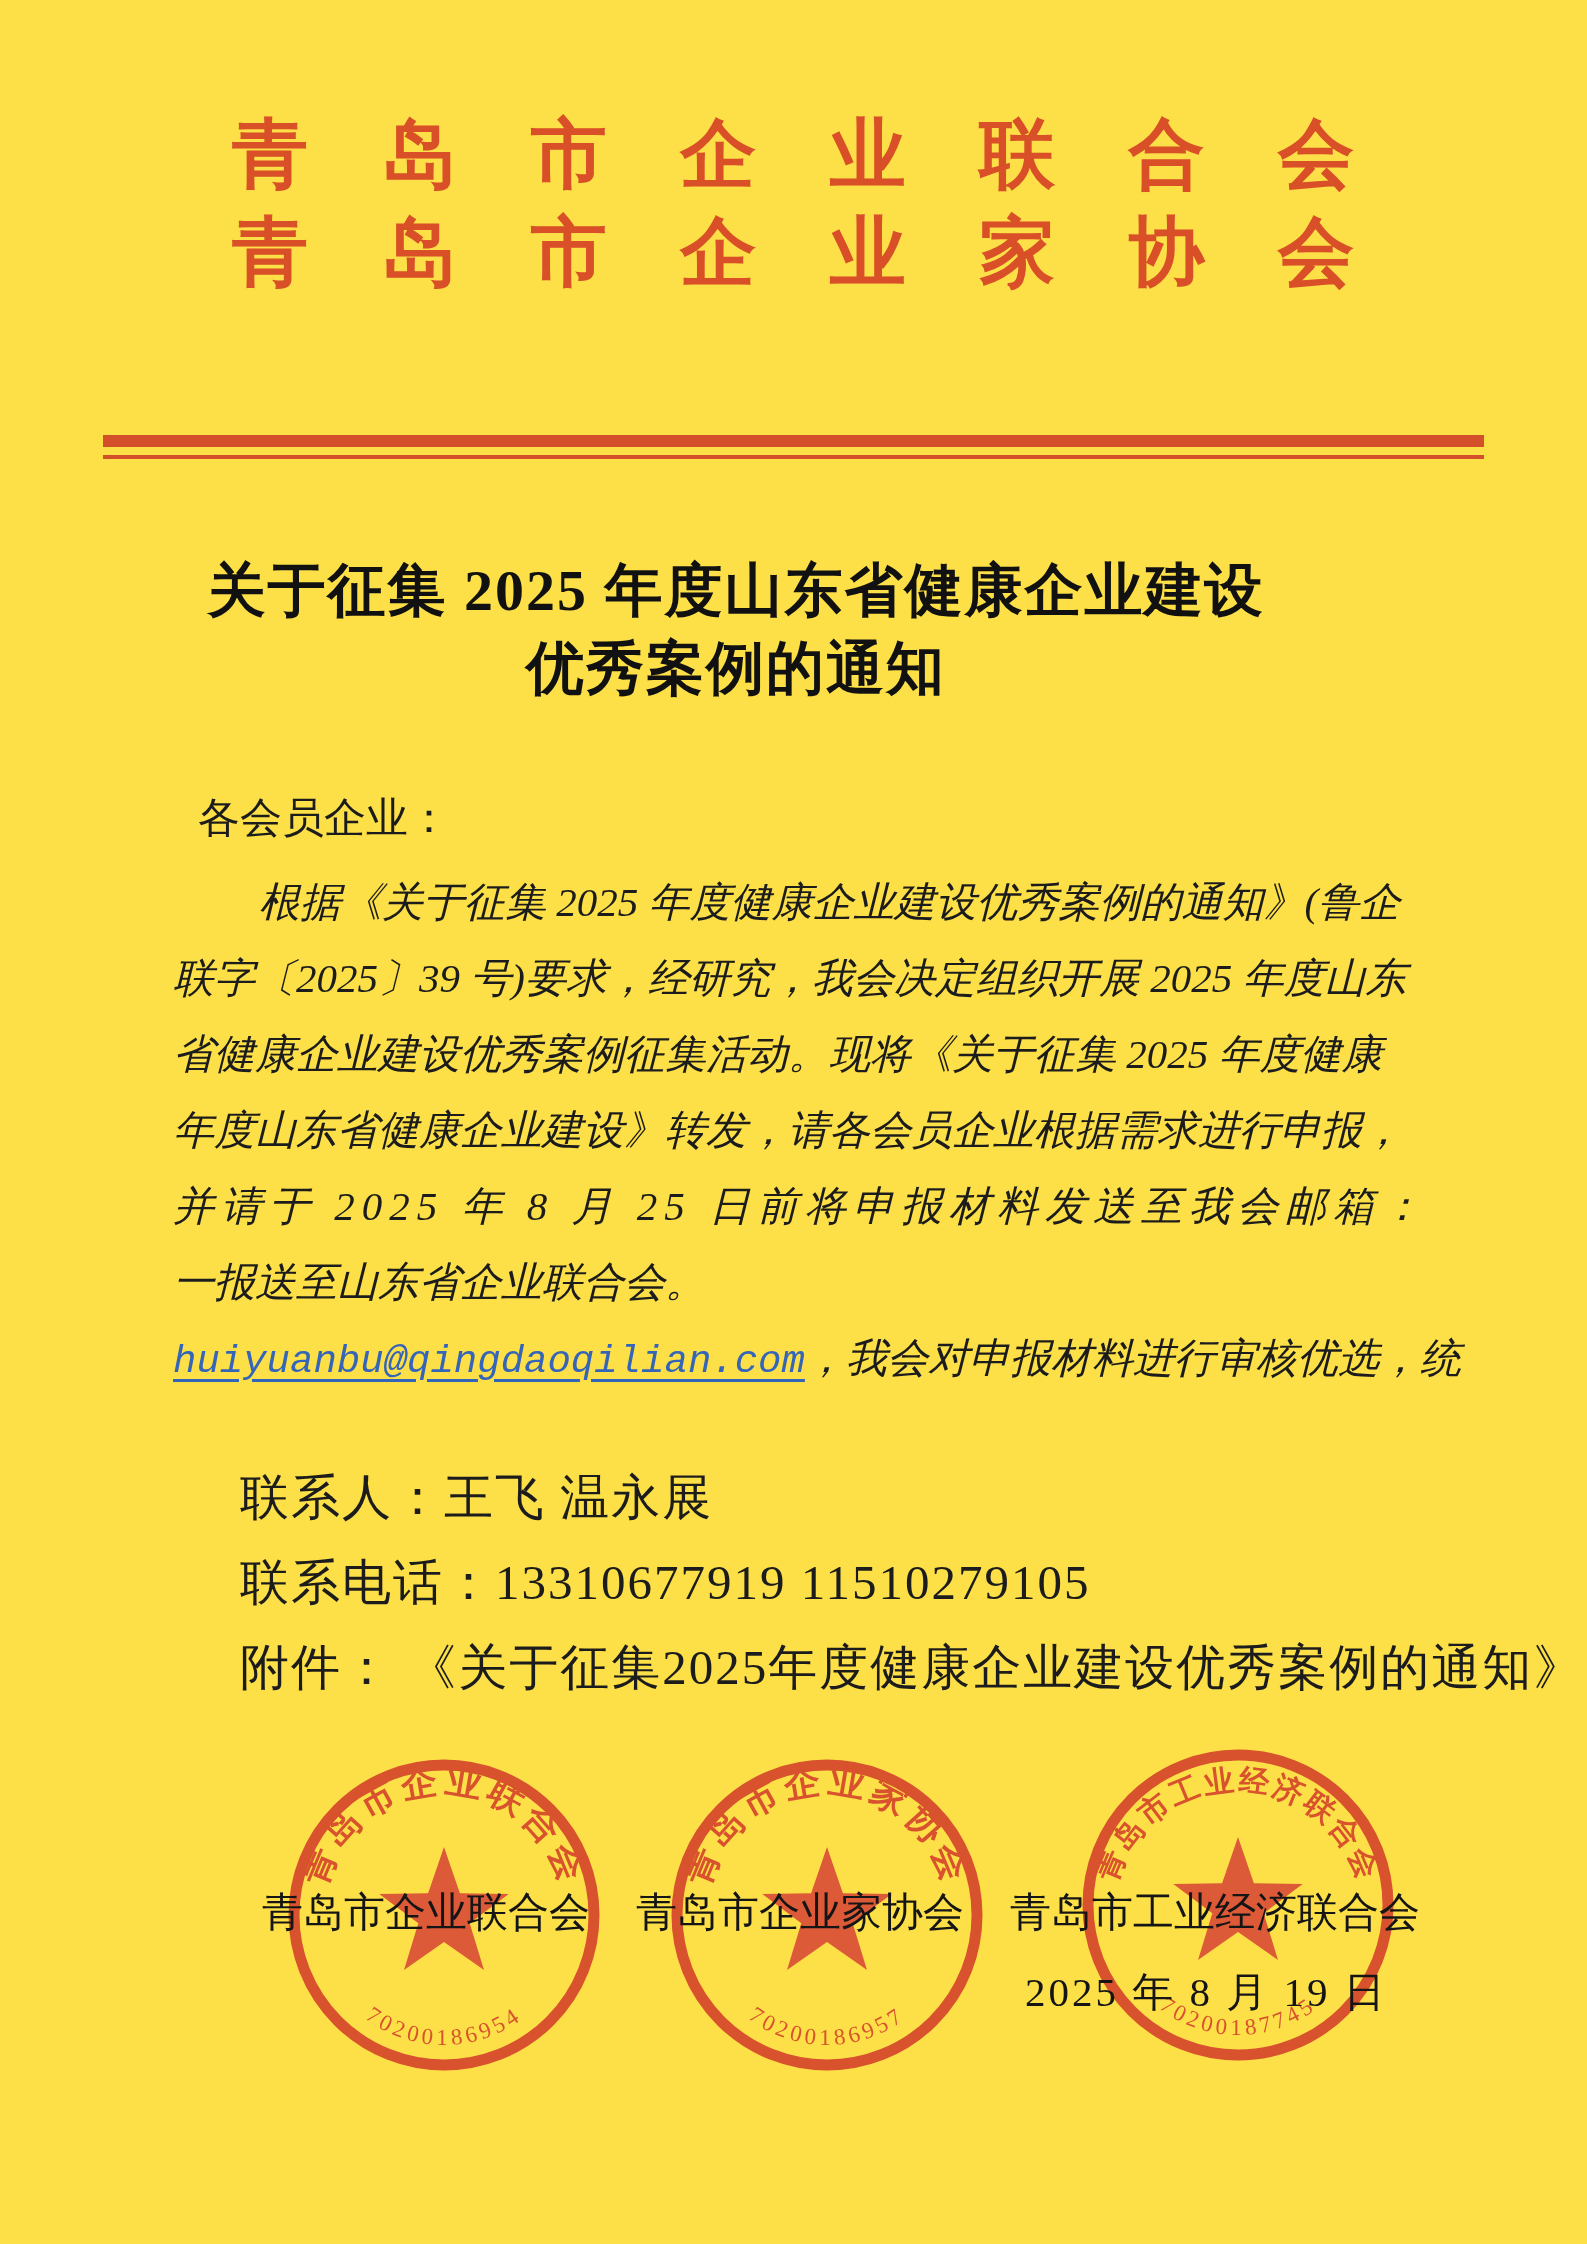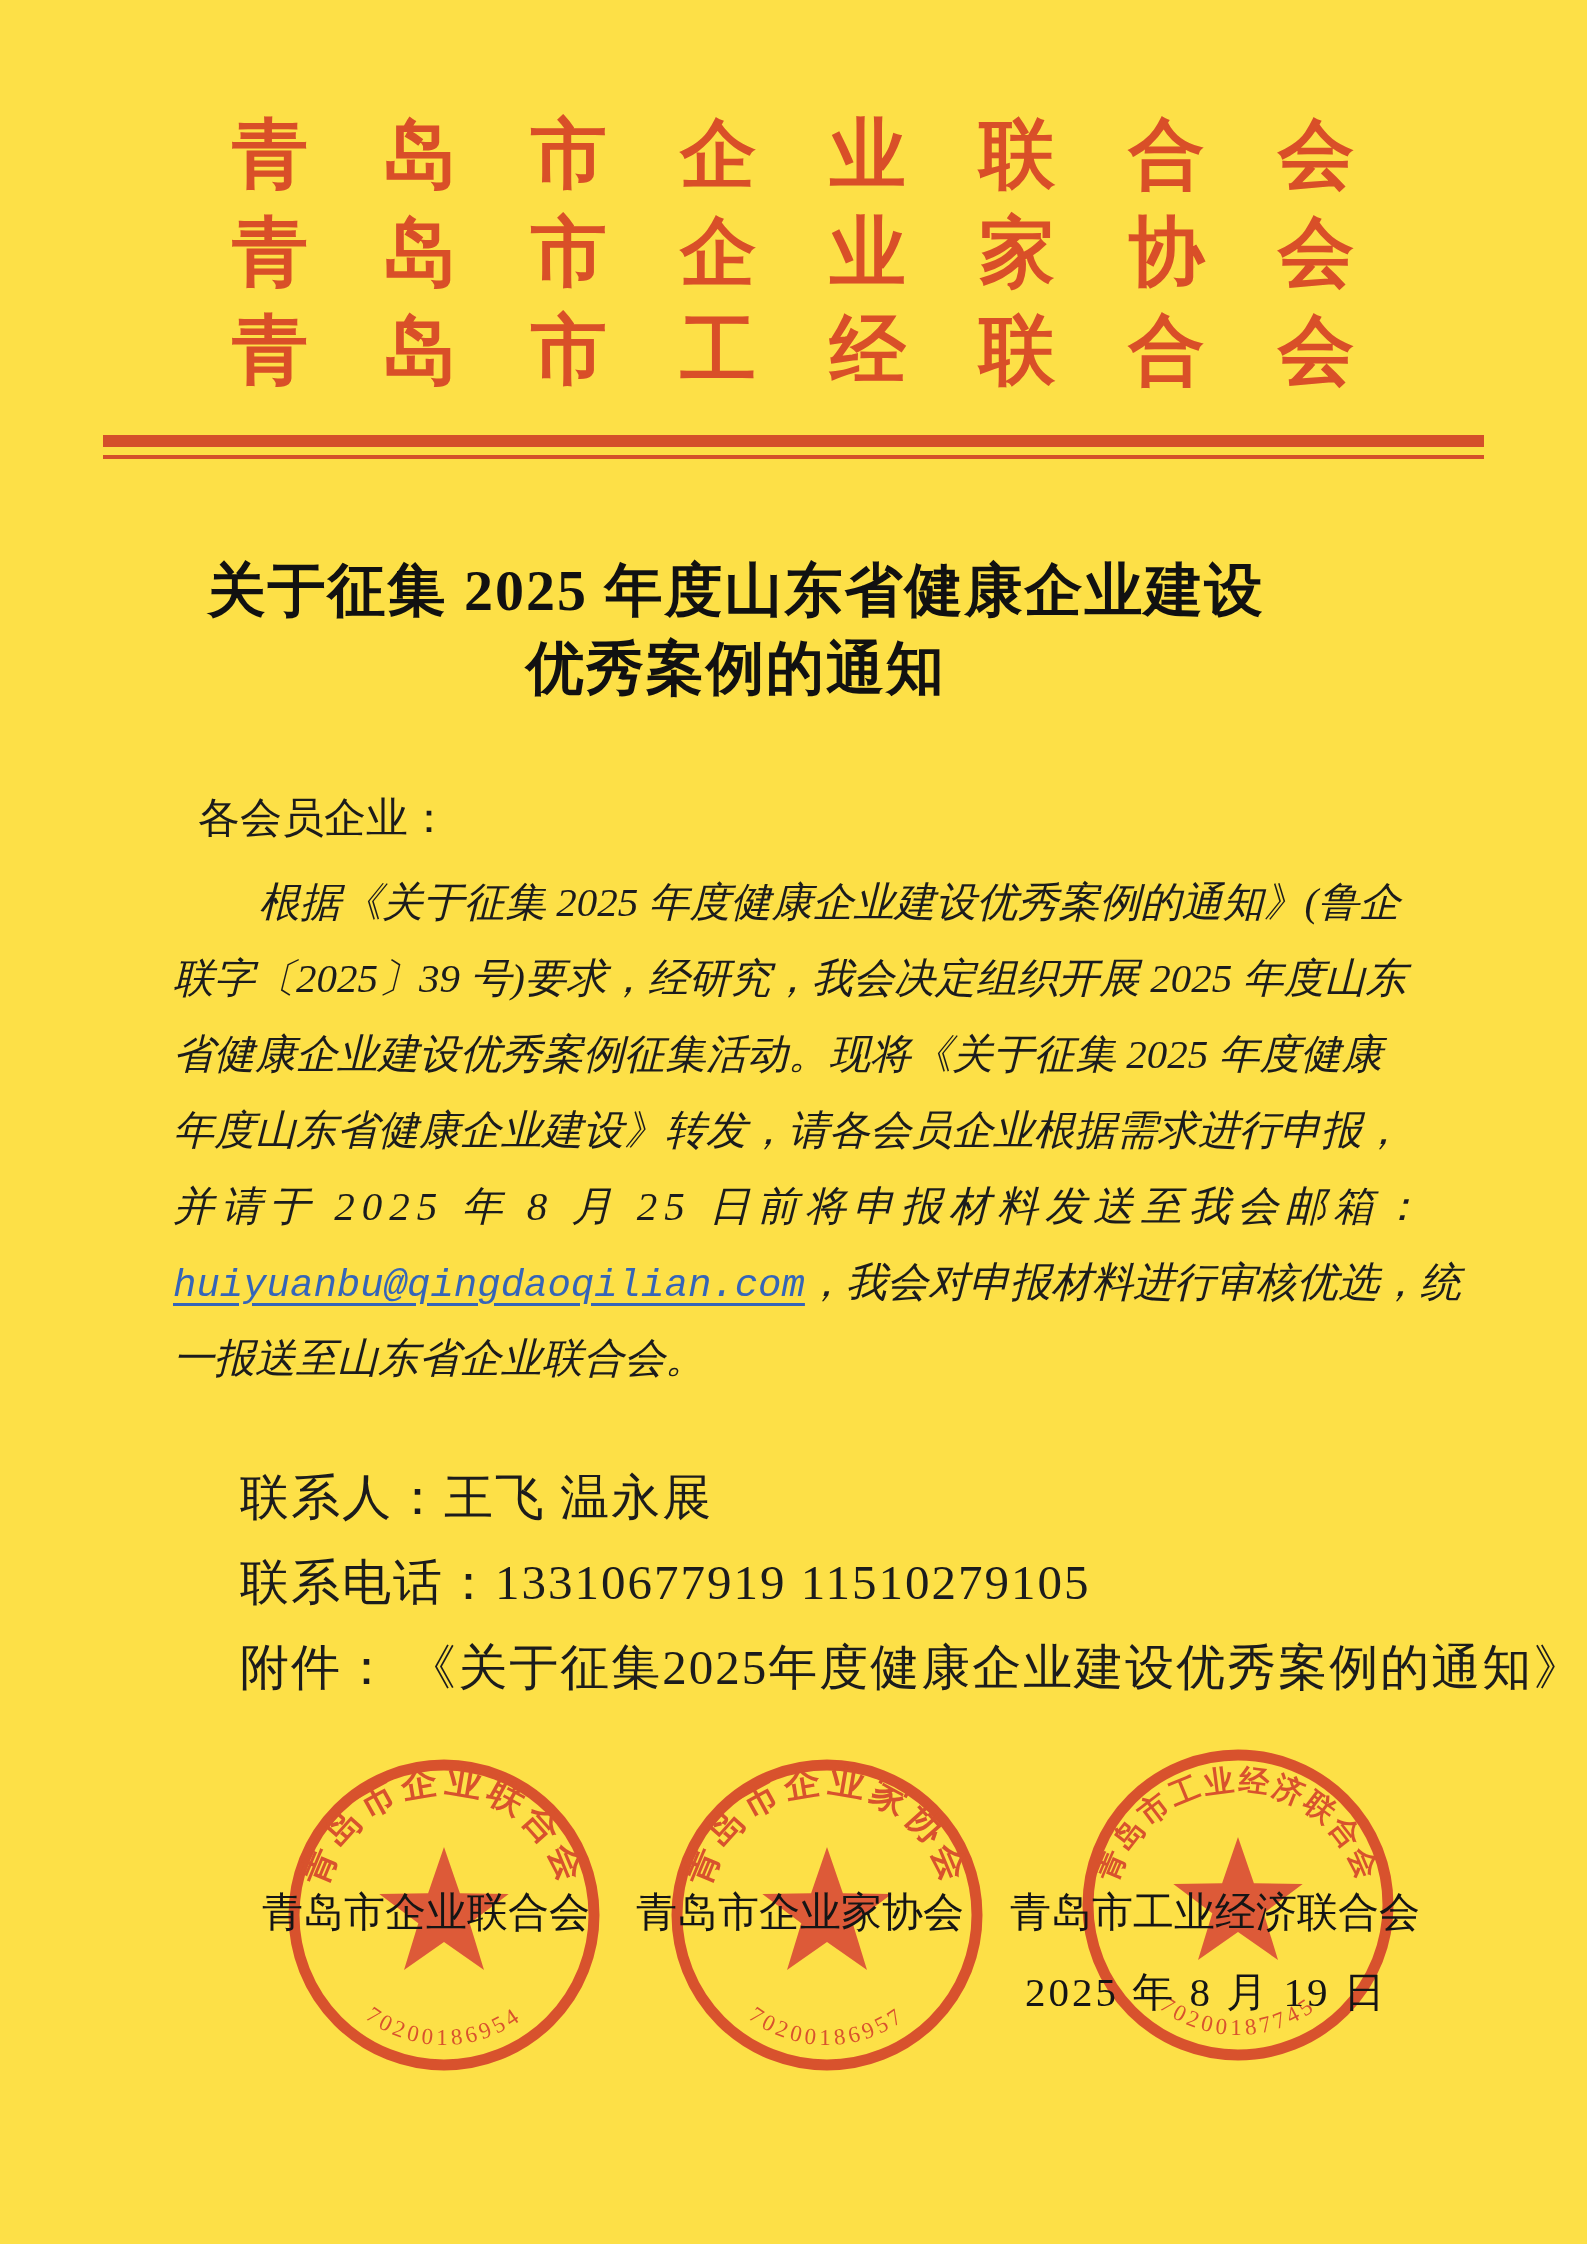--- a/index.html
+++ b/index.html
@@ -90,40 +90,39 @@
   }
 </style>
 </head>
 <body>
 
 <div class="page">
 
   <div class="letterhead">
     <div class="letterhead-line">青岛市企业联合会</div>
     <div class="letterhead-line">青岛市企业家协会</div>
-    <div class="letterhead-line">青岛市工经联合会</div>
   </div>
   <div class="sep-thick"></div>
   <div class="sep-thin"></div>
 
   <div class="doc-title">
     <div>关于征集 2025 年度山东省健康企业建设</div>
     <div>优秀案例的通知</div>
   </div>
 
   <div class="greeting">各会员企业：</div>
 
   <div class="paragraph">
     <div class="bline indent">根据《关于征集 2025 年度健康企业建设优秀案例的通知》(鲁企</div>
     <div class="bline">联字〔2025〕39 号)要求，经研究，我会决定组织开展 2025 年度山东</div>
     <div class="bline">省健康企业建设优秀案例征集活动。现将《关于征集 2025 年度健康</div>
     <div class="bline">年度山东省健康企业建设》转发，请各会员企业根据需求进行申报，</div>
     <div class="bline spread">并请于 2025 年 8 月 25 日前将申报材料发送至我会邮箱：</div>
+    <div class="bline">一报送至山东省企业联合会。</div>
     <div class="bline"><a href="#" class="email-link">huiyuanbu@qingdaoqilian.com</a><span>，我会对申报材料进行审核优选，统</span></div>
-    <div class="bline">一报送至山东省企业联合会。</div>
   </div>
 
   <div class="contact">
     <div class="cline">联系人：王飞  温永展</div>
     <div class="cline">联系电话：13310677919  11510279105</div>
     <div class="cline">附件： 《关于征集2025年度健康企业建设优秀案例的通知》</div>
   </div>
 
   <svg class="stamp stamp-1" viewBox="0 0 330 330">
     <defs>

